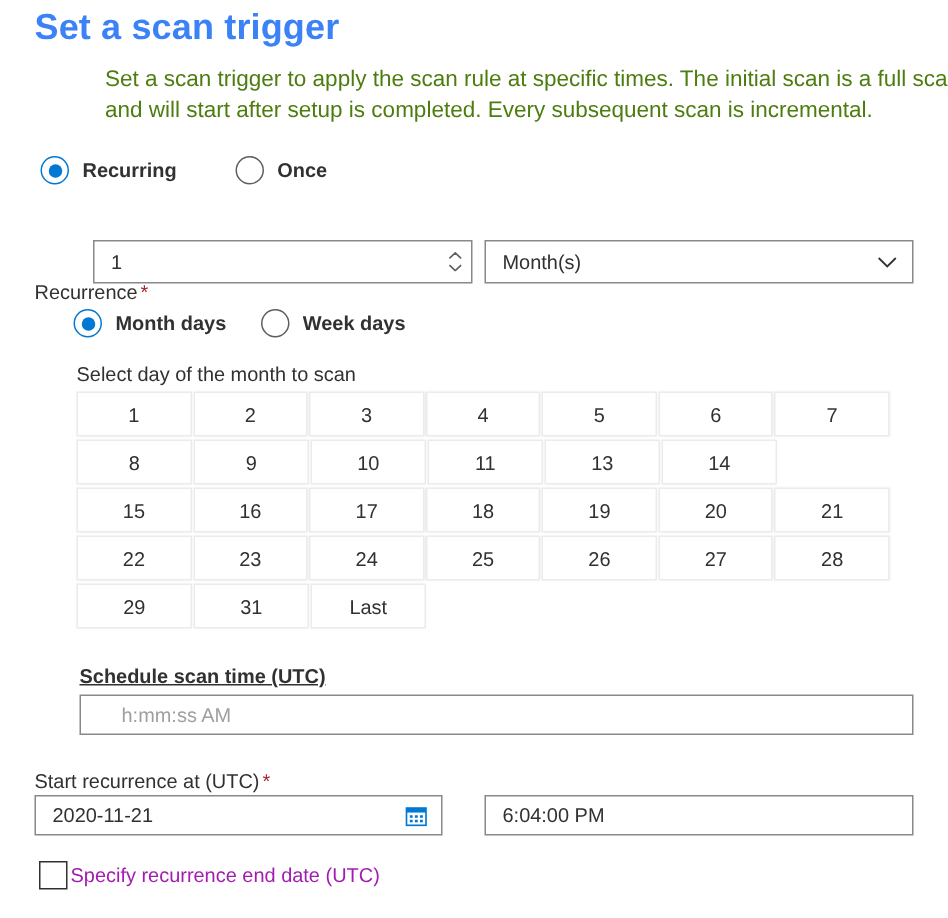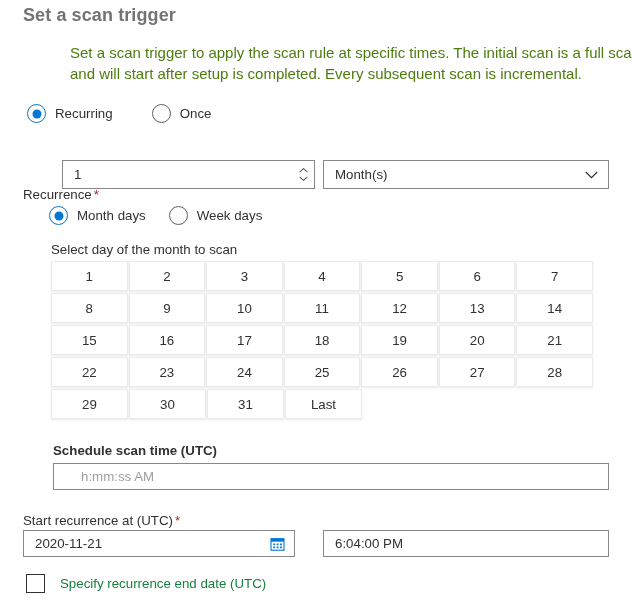--- a/index.html
+++ b/index.html
@@ -7,51 +7,51 @@
     margin: 0; padding: 0;
     width: 632px; height: 612px;
     background: #ffffff;
     font-family: "Liberation Sans", sans-serif;
     -webkit-font-smoothing: antialiased;
   }
   .page { position: relative; width: 632px; height: 612px; overflow: hidden; background:#fff; }
 
   .title {
     position: absolute; left: 23px; top: 5px;
-    font-size: 18px; font-weight: 600; color: #737373;
+    font-size: 24px; font-weight: 600; color: #3b82f6;
     letter-spacing: 0.1px;
   }
   .desc {
     position: absolute; left: 23px; top: 42px; width: 586px;
     font-size: 15px; line-height: 21px; color: #4d7c0f; margin-left: 47px;
   }
 
   
   .radio-row { position: absolute; display: flex; align-items: center; }
-  .radio-opt { display: flex; align-items: center; cursor: pointer; }
+  .radio-opt { display: flex; align-items: center; cursor: pointer; font-weight: bold; }
   .radio {
     width: 19px; height: 19px; border-radius: 50%;
     border: 1.4px solid #605e5c; background: #fff;
     display: inline-block; position: relative; flex: none;
   }
   .radio.checked { border-color: #0078d4; }
   .radio.checked::after {
     content: ""; position: absolute; left: 50%; top: 50%;
     width: 9px; height: 9px; border-radius: 50%;
     background: #0078d4; transform: translate(-50%, -50%);
   }
   .radio-label { margin-left: 9px; font-size: 13.3px; color: #323130; white-space: nowrap; }
 
   
   .flabel {
     position: absolute; font-size: 13.3px; color: #323130; font-weight: 400;
     white-space: nowrap;
   }
   .flabel .req { color: #a4262c; margin-left: 2px; }
-  .flabel.bold { font-weight: 600; }
+  .flabel.bold { font-weight: 600; text-decoration: underline; }
 
   
   .inp {
     position: absolute; background: #fff;
     border: 1px solid #8a8886;
     font-size: 13.3px; color: #323130;
     display: flex; align-items: center;
   }
   .inp .val { padding-left: 11px; }
   .inp .ph { padding-left: 11px; color: #a19f9d; }
@@ -81,21 +81,21 @@
     cursor: pointer;
     box-shadow: 0 0.6px 1.8px rgba(0,0,0,0.09);
   }
 
   
   .cbrow { position: absolute; left: 26px; top: 574px; display: flex; align-items: center; }
   .cbox {
     width: 19px; height: 19px; border: 1.4px solid #323130;
     background: #fff; flex: none;
   }
-  .cblabel { margin-left: 15px; font-size: 13.3px; color: #15803d; white-space: nowrap; }
+  .cblabel { margin-left: 2px; font-size: 13.3px; color: #a21caf; white-space: nowrap; }
 </style>
 </head>
 <body>
 
 <div class="page">
 
   <div class="title">Set a scan trigger</div>
   <div class="desc">Set a scan trigger to apply the scan rule at specific times. The initial scan is a full scan and will start after setup is completed. Every subsequent scan is incremental.</div>
 
   <div class="radio-row" style="left:27px; top:104px;">
@@ -155,21 +155,20 @@
       <div class="daycell">4</div>
       <div class="daycell">5</div>
       <div class="daycell">6</div>
       <div class="daycell">7</div>
     </div>
     <div class="dayrow">
       <div class="daycell">8</div>
       <div class="daycell">9</div>
       <div class="daycell">10</div>
       <div class="daycell">11</div>
-      <div class="daycell">12</div>
       <div class="daycell">13</div>
       <div class="daycell">14</div>
     </div>
     <div class="dayrow">
       <div class="daycell">15</div>
       <div class="daycell">16</div>
       <div class="daycell">17</div>
       <div class="daycell">18</div>
       <div class="daycell">19</div>
       <div class="daycell">20</div>
@@ -179,21 +178,20 @@
       <div class="daycell">22</div>
       <div class="daycell">23</div>
       <div class="daycell">24</div>
       <div class="daycell">25</div>
       <div class="daycell">26</div>
       <div class="daycell">27</div>
       <div class="daycell">28</div>
     </div>
     <div class="dayrow">
       <div class="daycell">29</div>
-      <div class="daycell">30</div>
       <div class="daycell">31</div>
       <div class="daycell">Last</div>
     </div>
   </div>
 
   <div class="flabel bold" style="left:53px; top:443px;">Schedule scan time (UTC)</div>
   <div class="inp" style="left:53px; top:463px; width:556px; height:27px;padding-left:16px;">
     <span class="ph">h:mm:ss AM</span>
   </div>
 

